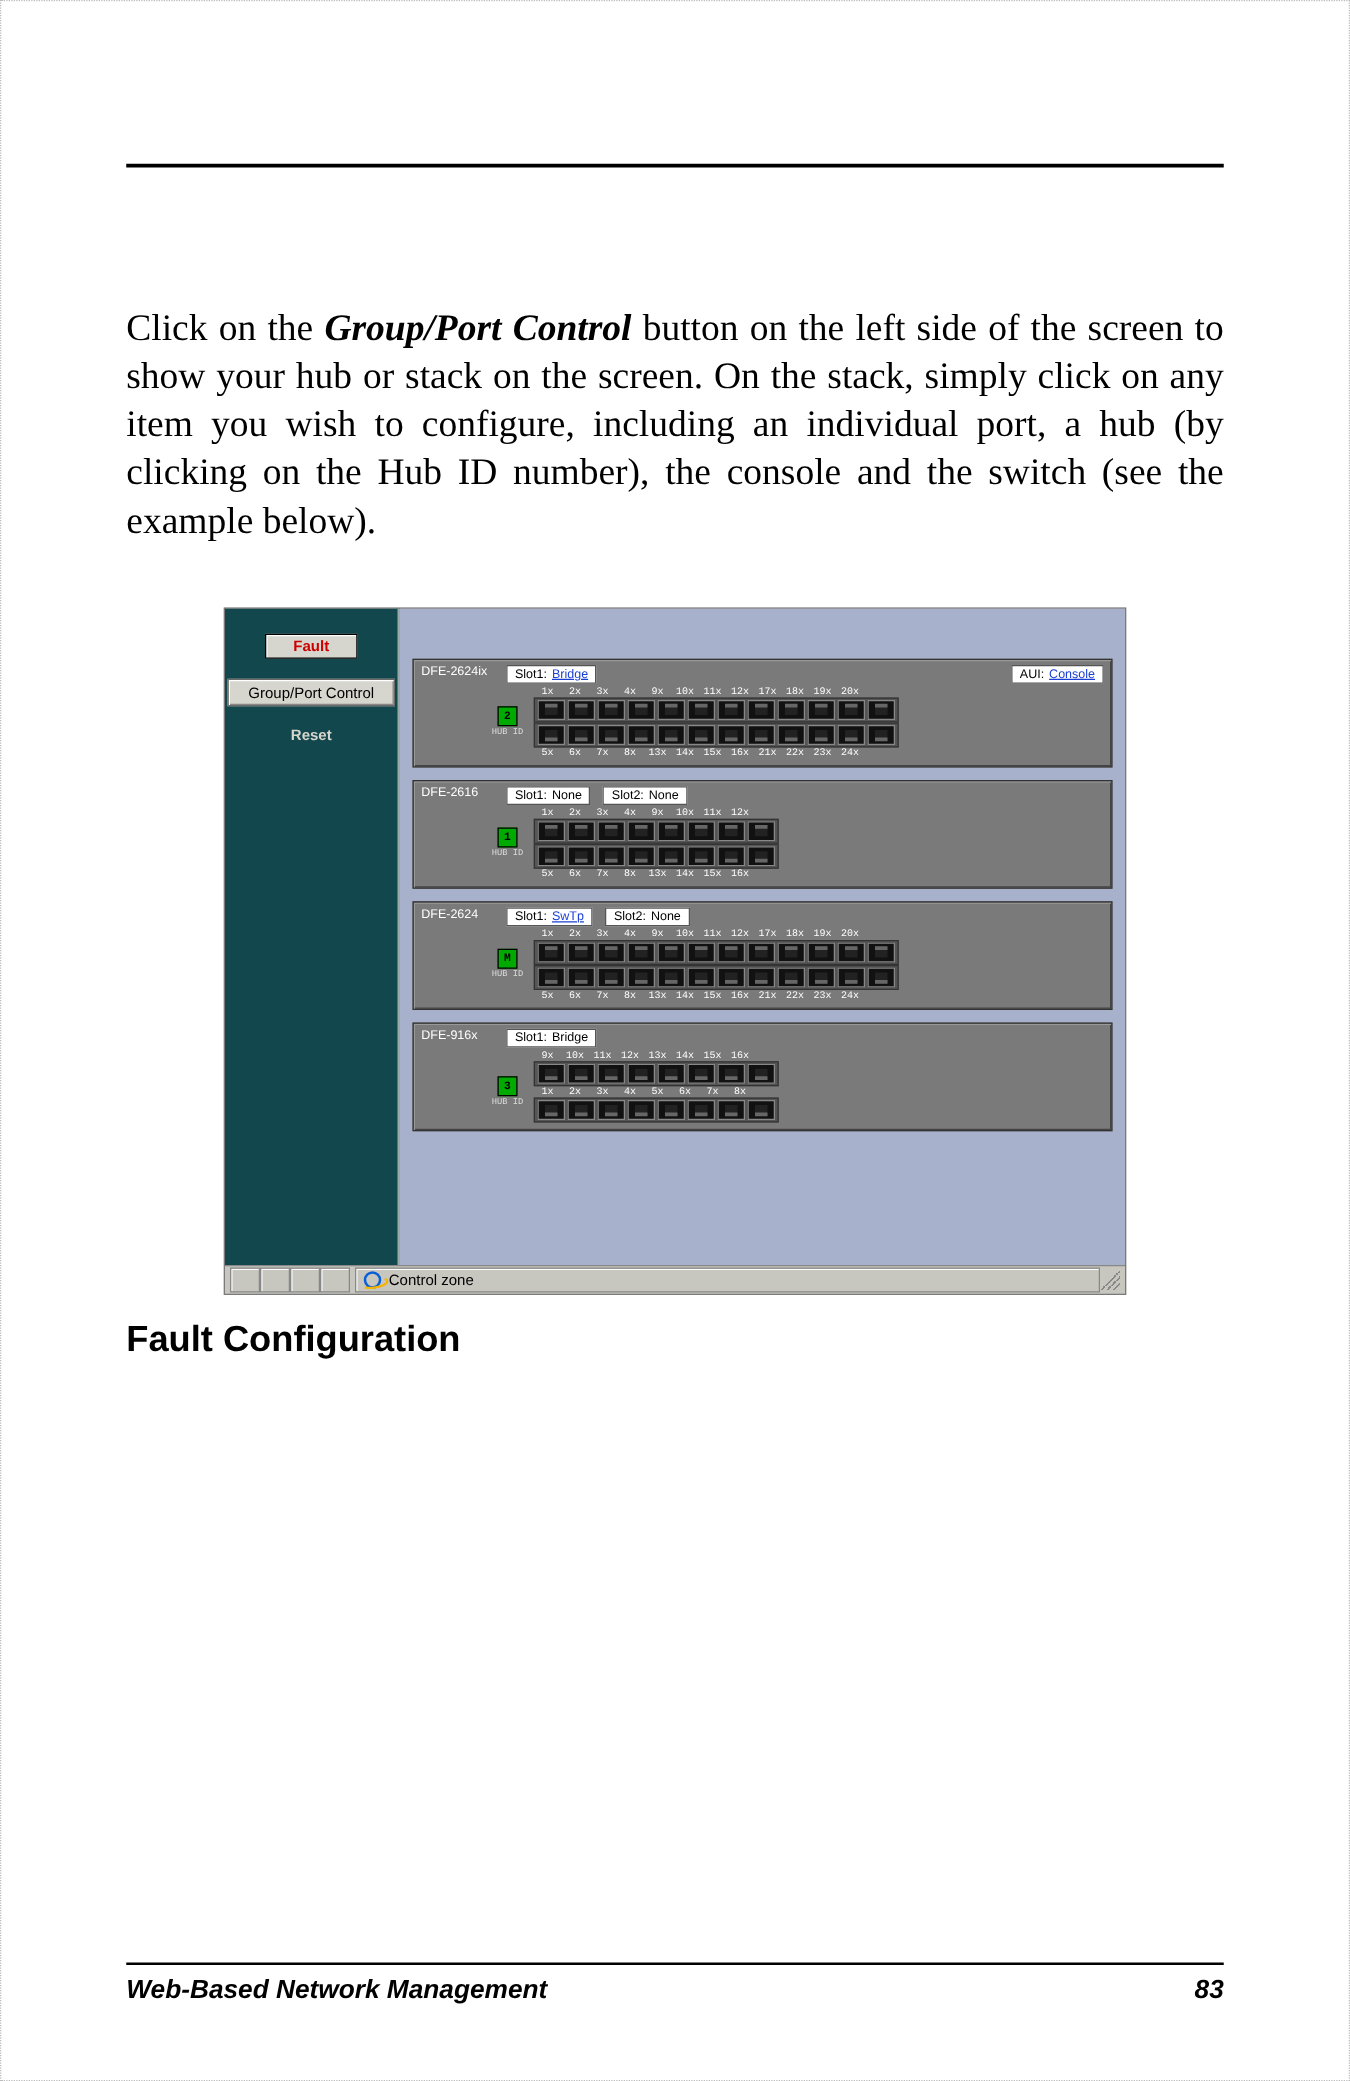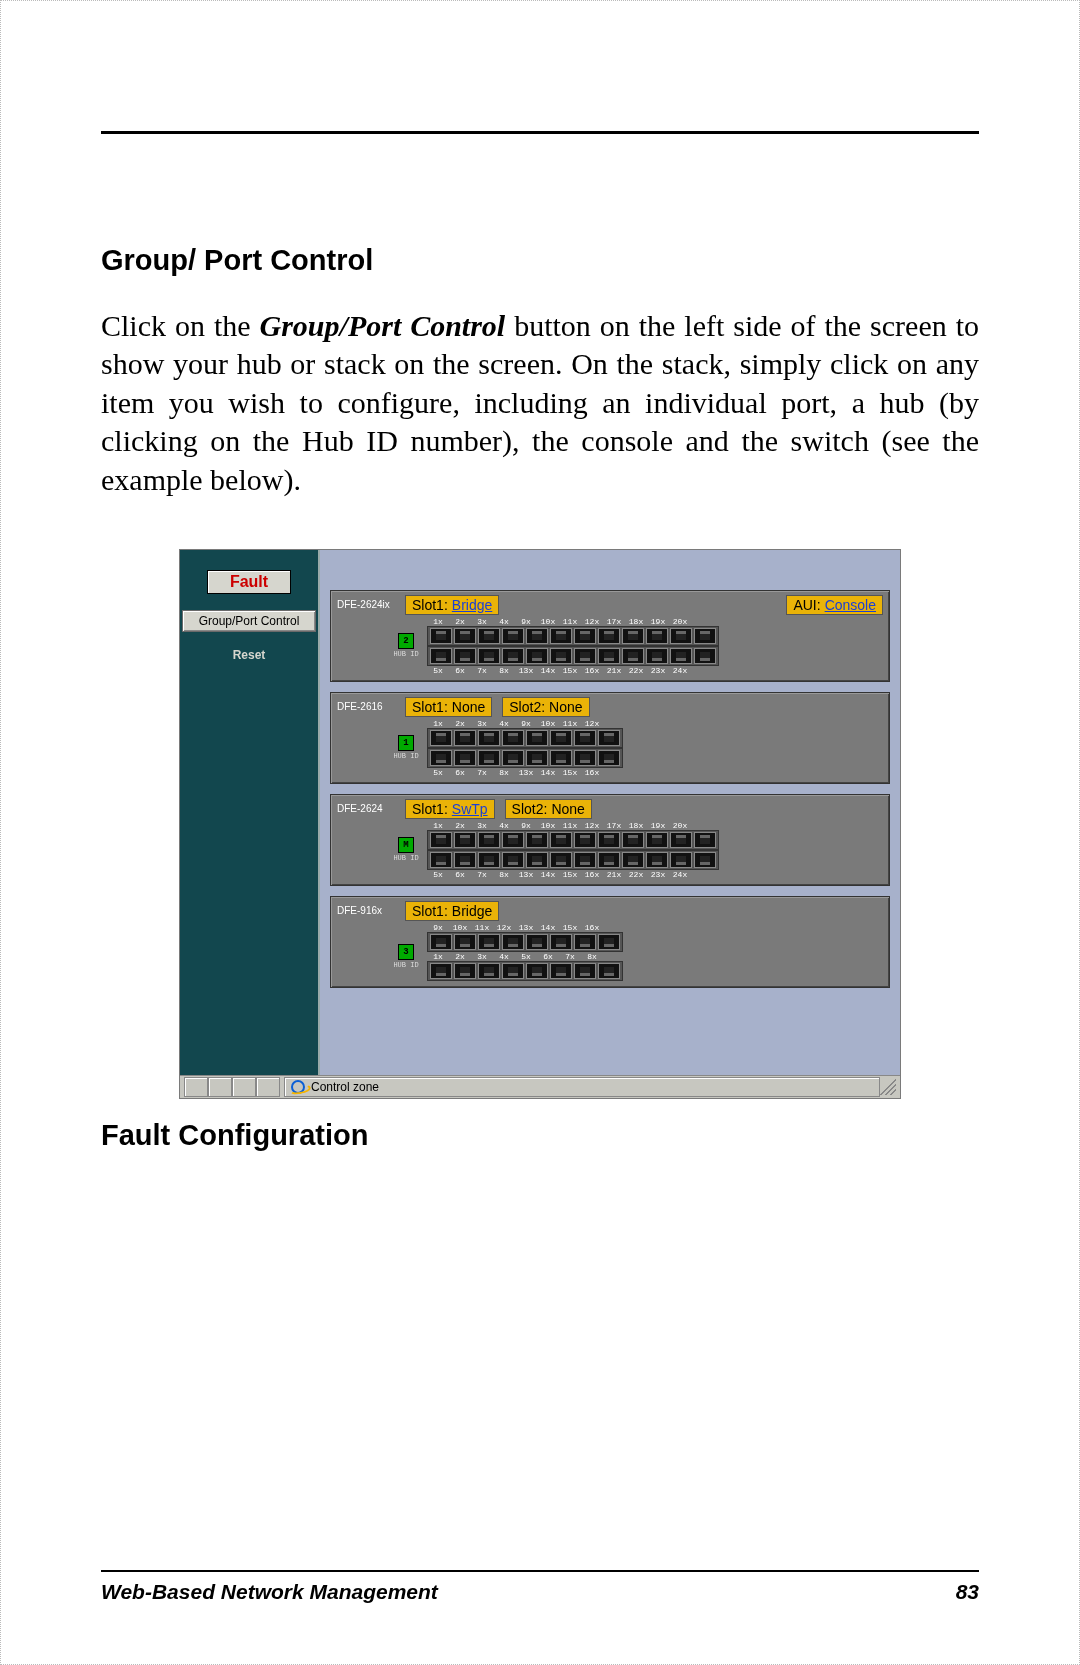--- a/index.html
+++ b/index.html
@@ -62,21 +62,21 @@
     display: flex;
     flex-direction: column;
     align-items: center;
     gap: 8px;
     border-right: 2px solid #9aa;
   }
   .fault-badge {
     background: #d6d6ce;
     color: #c00;
     font-weight: bold;
-    font-size: 16px;
+    font-size: 12px;
     padding: 2px 22px;
     border: 1px solid #000;
     box-shadow: inset 1px 1px 0 #fff;
     text-align: center;
   }
   .side-btn {
     background: #d6d6ce;
     color: #000;
     font-size: 12px;
     padding: 3px 6px;
@@ -105,29 +105,28 @@
     background: #7a7a7a;
     border: 1px solid #333;
     margin-bottom: 10px;
     padding: 4px 6px 6px 6px;
     color: #e8e8e8;
     font-size: 9px;
     box-shadow: inset 1px 1px 0 #999, inset -1px -1px 0 #444;
   }
   .hub-header {
     display: flex;
-    align-items: center;
     gap: 10px;
   }
   .hub-name { color: #fff; font-size: 10px; min-width: 58px; }
   .slot-chip {
-    background: #eab308;
+    background: #ffffff;
     color: #000;
     padding: 1px 6px;
-    font-size: 14px;
+    font-size: 10px;
     border: 1px solid #555;
     display: inline-flex;
     gap: 4px;
   }
   .slot-chip .lnk { color: #1a3fd6; text-decoration: underline; }
   .aui-chip { margin-left: auto; }
   .port-block { margin-top: 2px; margin-left: 56px; font-family: Liberation Mono, monospace; }
   .port-nums {
     display: flex;
     gap: 0;
@@ -239,21 +238,20 @@
     font-style: italic;
     font-size: 21px;
   }
 </style>
 </head>
 <body>
 
 <div class="page">
   <div class="rule-top"></div>
 
-  <h2 class="section-title">Group/ Port Control</h2>
 
   <p class="body-text">
     <span>Click on the </span><span class="bold-ital">Group/Port Control</span><span> button on the left side of the screen to show your hub or stack on the screen.  On the stack, simply click on any item you wish to configure, including an individual port, a hub (by clicking on the Hub ID number), the console and the switch (see the example below).</span>
   </p>
 
   <div class="figure-wrap">
     <div class="app-window">
       <div class="content-row">
 
         <div class="sidebar">

